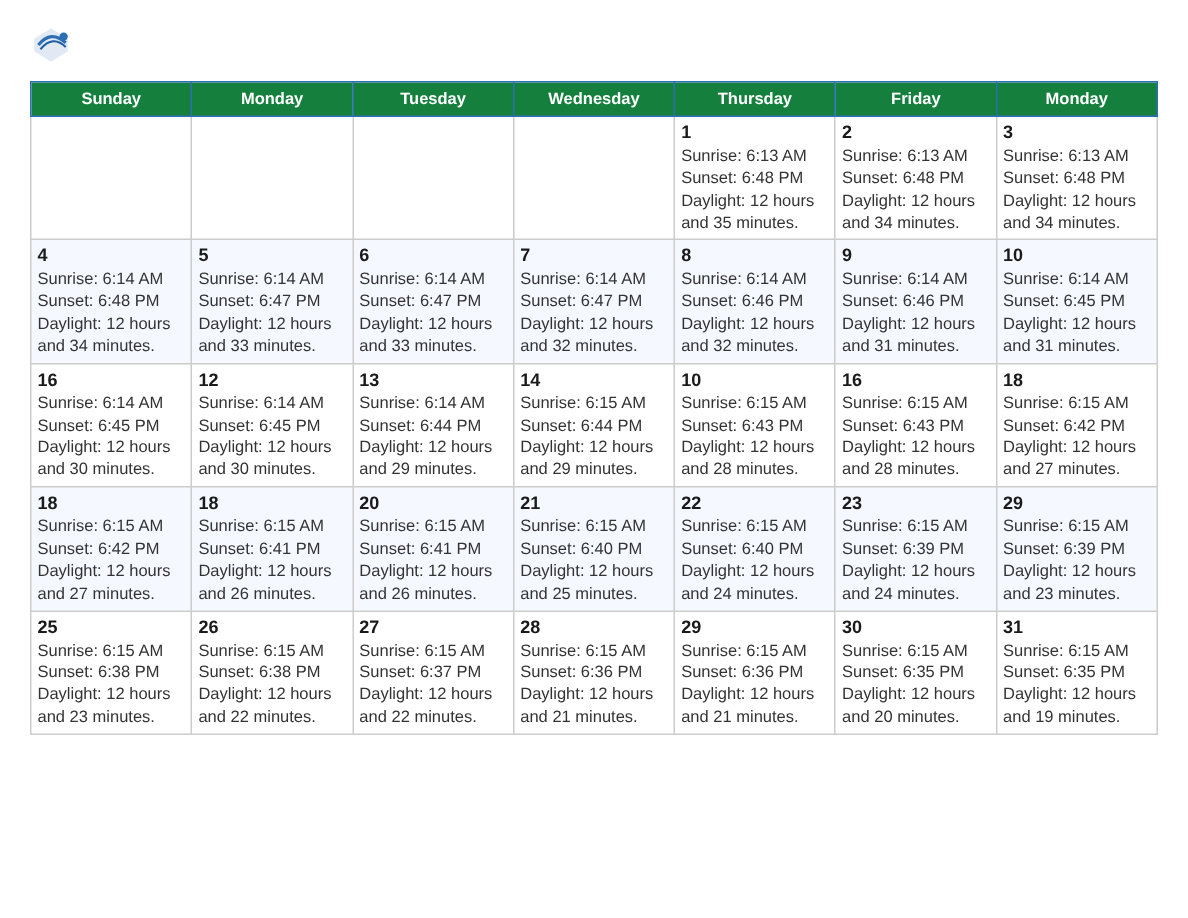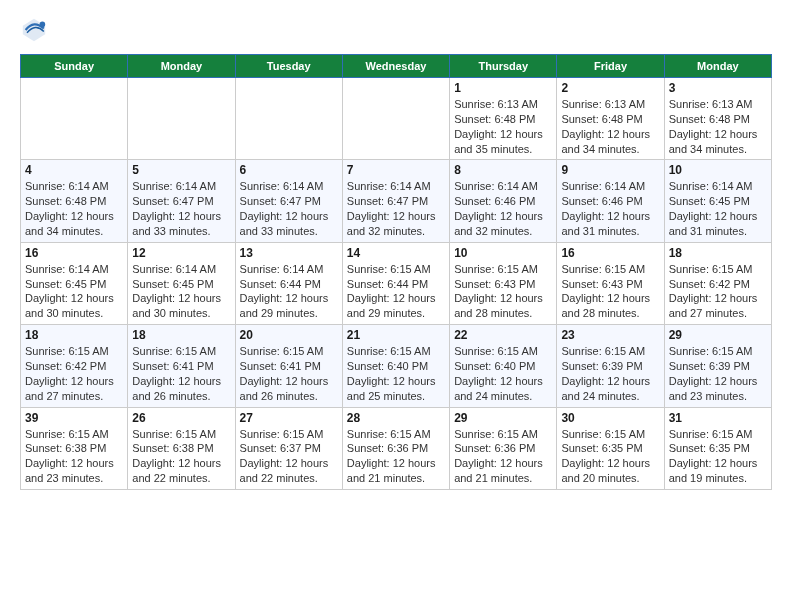--- a/index.html
+++ b/index.html
@@ -305,21 +305,21 @@
           <td>
             <div class="day-num">29</div>
             <div class="day-info" style="white-space: pre-line;">Sunrise: 6:15 AM
 Sunset: 6:39 PM
 Daylight: 12 hours
 and 23 minutes.</div>
           </td>
         </tr>
         <tr>
           <td>
-            <div class="day-num">39</div>
+            <div class="day-num">25</div>
             <div class="day-info" style="white-space: pre-line;">Sunrise: 6:15 AM
 Sunset: 6:38 PM
 Daylight: 12 hours
 and 23 minutes.</div>
           </td>
           <td>
             <div class="day-num">26</div>
             <div class="day-info" style="white-space: pre-line;">Sunrise: 6:15 AM
 Sunset: 6:38 PM
 Daylight: 12 hours

